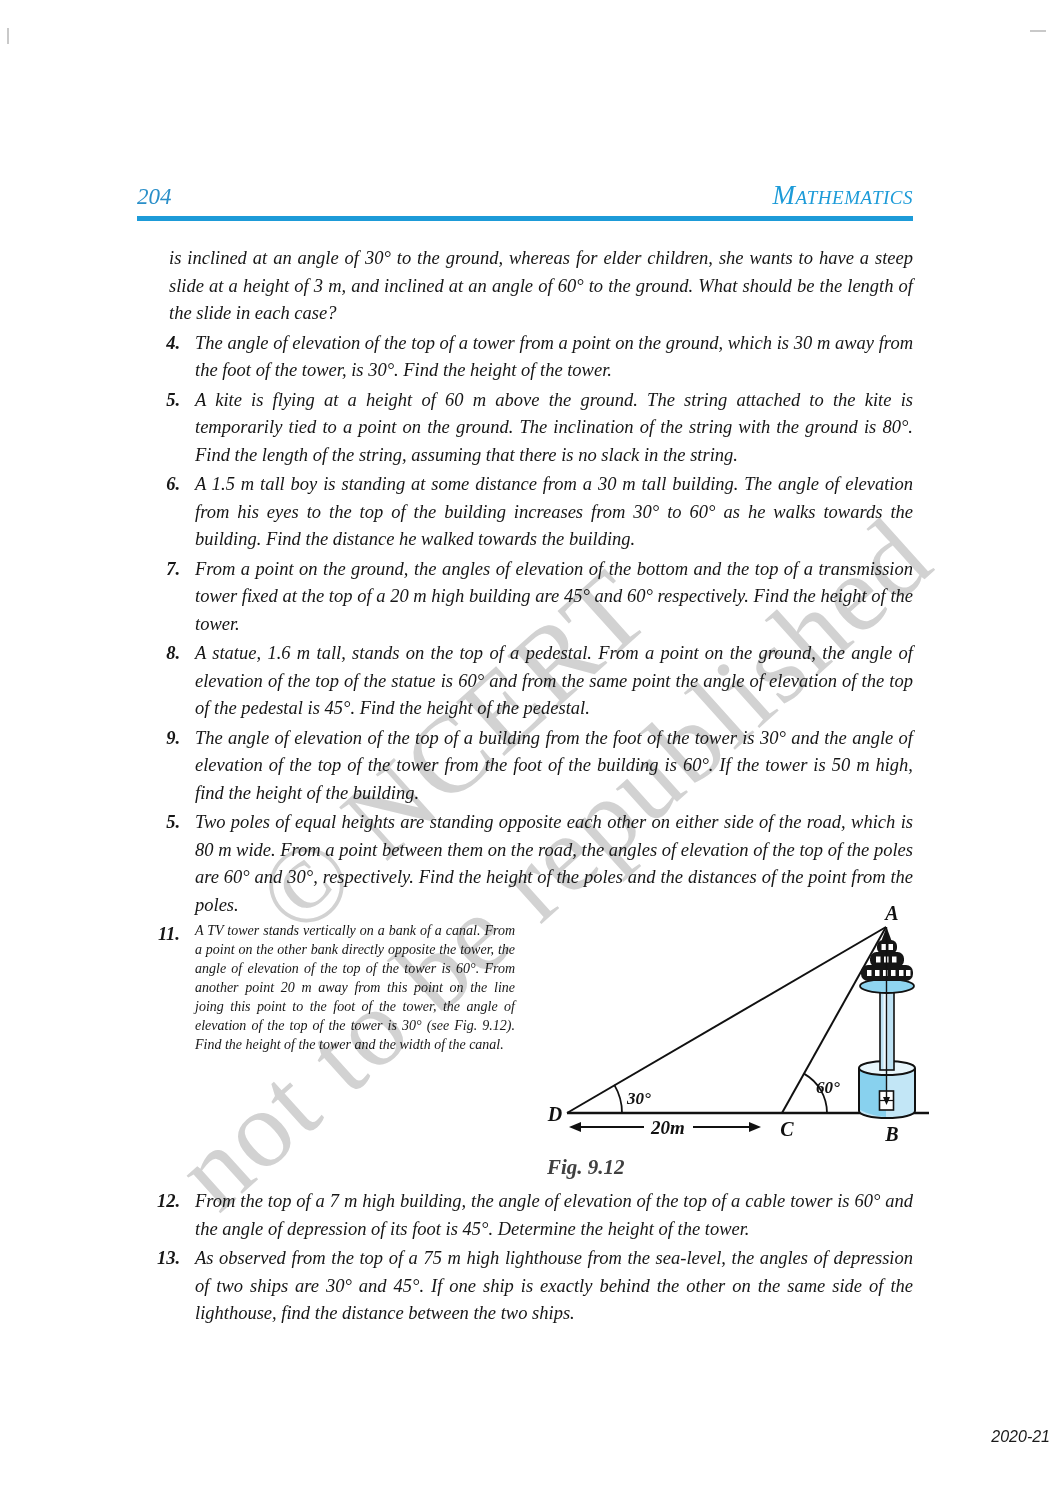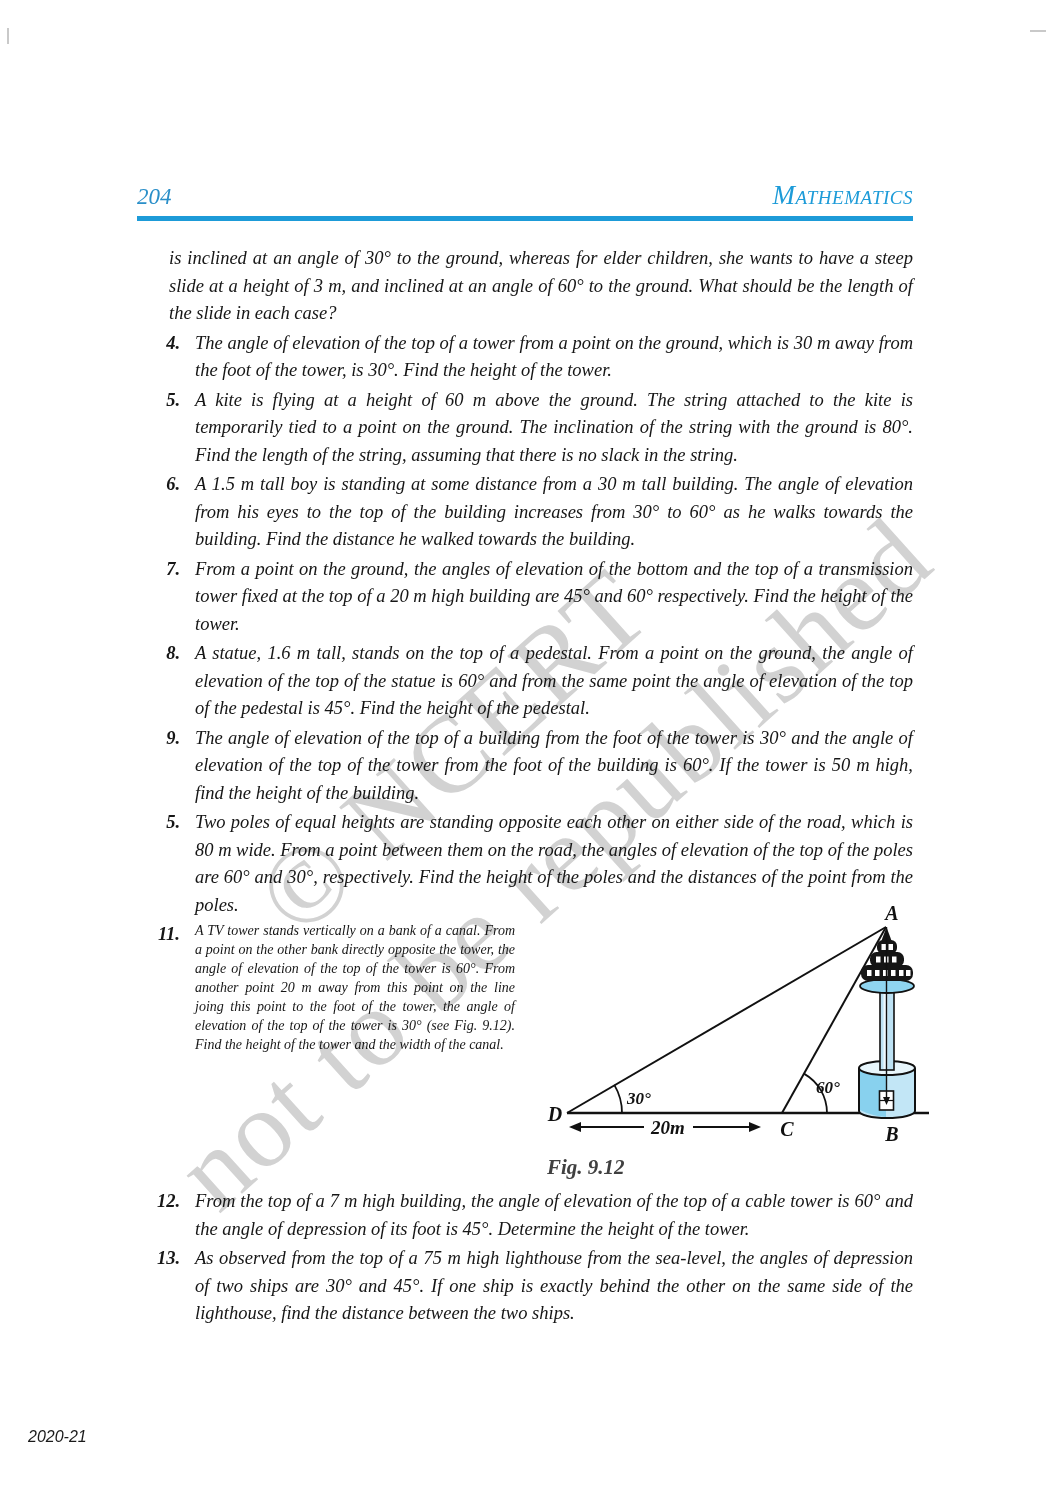--- a/index.html
+++ b/index.html
@@ -25,21 +25,21 @@
   .intro{margin-left:32px;font-size:18.5px;line-height:27.5px;text-align:justify;}
   .problem{display:flex;margin-top:2px;}
   .pnum{flex:none;width:43px;text-align:right;font-weight:bold;font-size:18.5px;line-height:27.5px;}
   .ptext{flex:1;margin-left:15px;font-size:18.5px;line-height:27.5px;text-align:justify;}
   .problem.sp{margin-top:7px;}
   .row11 .ptext{display:flex;text-align:left;}
   .p11col{flex:none;width:320px;font-size:14px;line-height:19px;text-align:justify;}
   .figwrap{flex:none;margin-left:32px;margin-top:-28px;width:400px;}
   .figcaption{width:364px;color:#404040;font-weight:bold;font-size:21px;margin-top:0px;}
   svg text{font-family:"Liberation Serif",serif;fill:#111;}
-  .footer{position:absolute;left:0;right:0;top:1428px;text-align:left;
+  .footer{position:absolute;left:0;right:0;top:1428px;text-align:right;
     font-family:"Liberation Sans",sans-serif;font-size:16px;color:#1a1a1a;padding-left:28px;}
 </style>
 </head>
 <body>
 
 <div class="watermark">
   <div>© NCERT</div>
   <div>not to be republished</div>
 </div>
 

